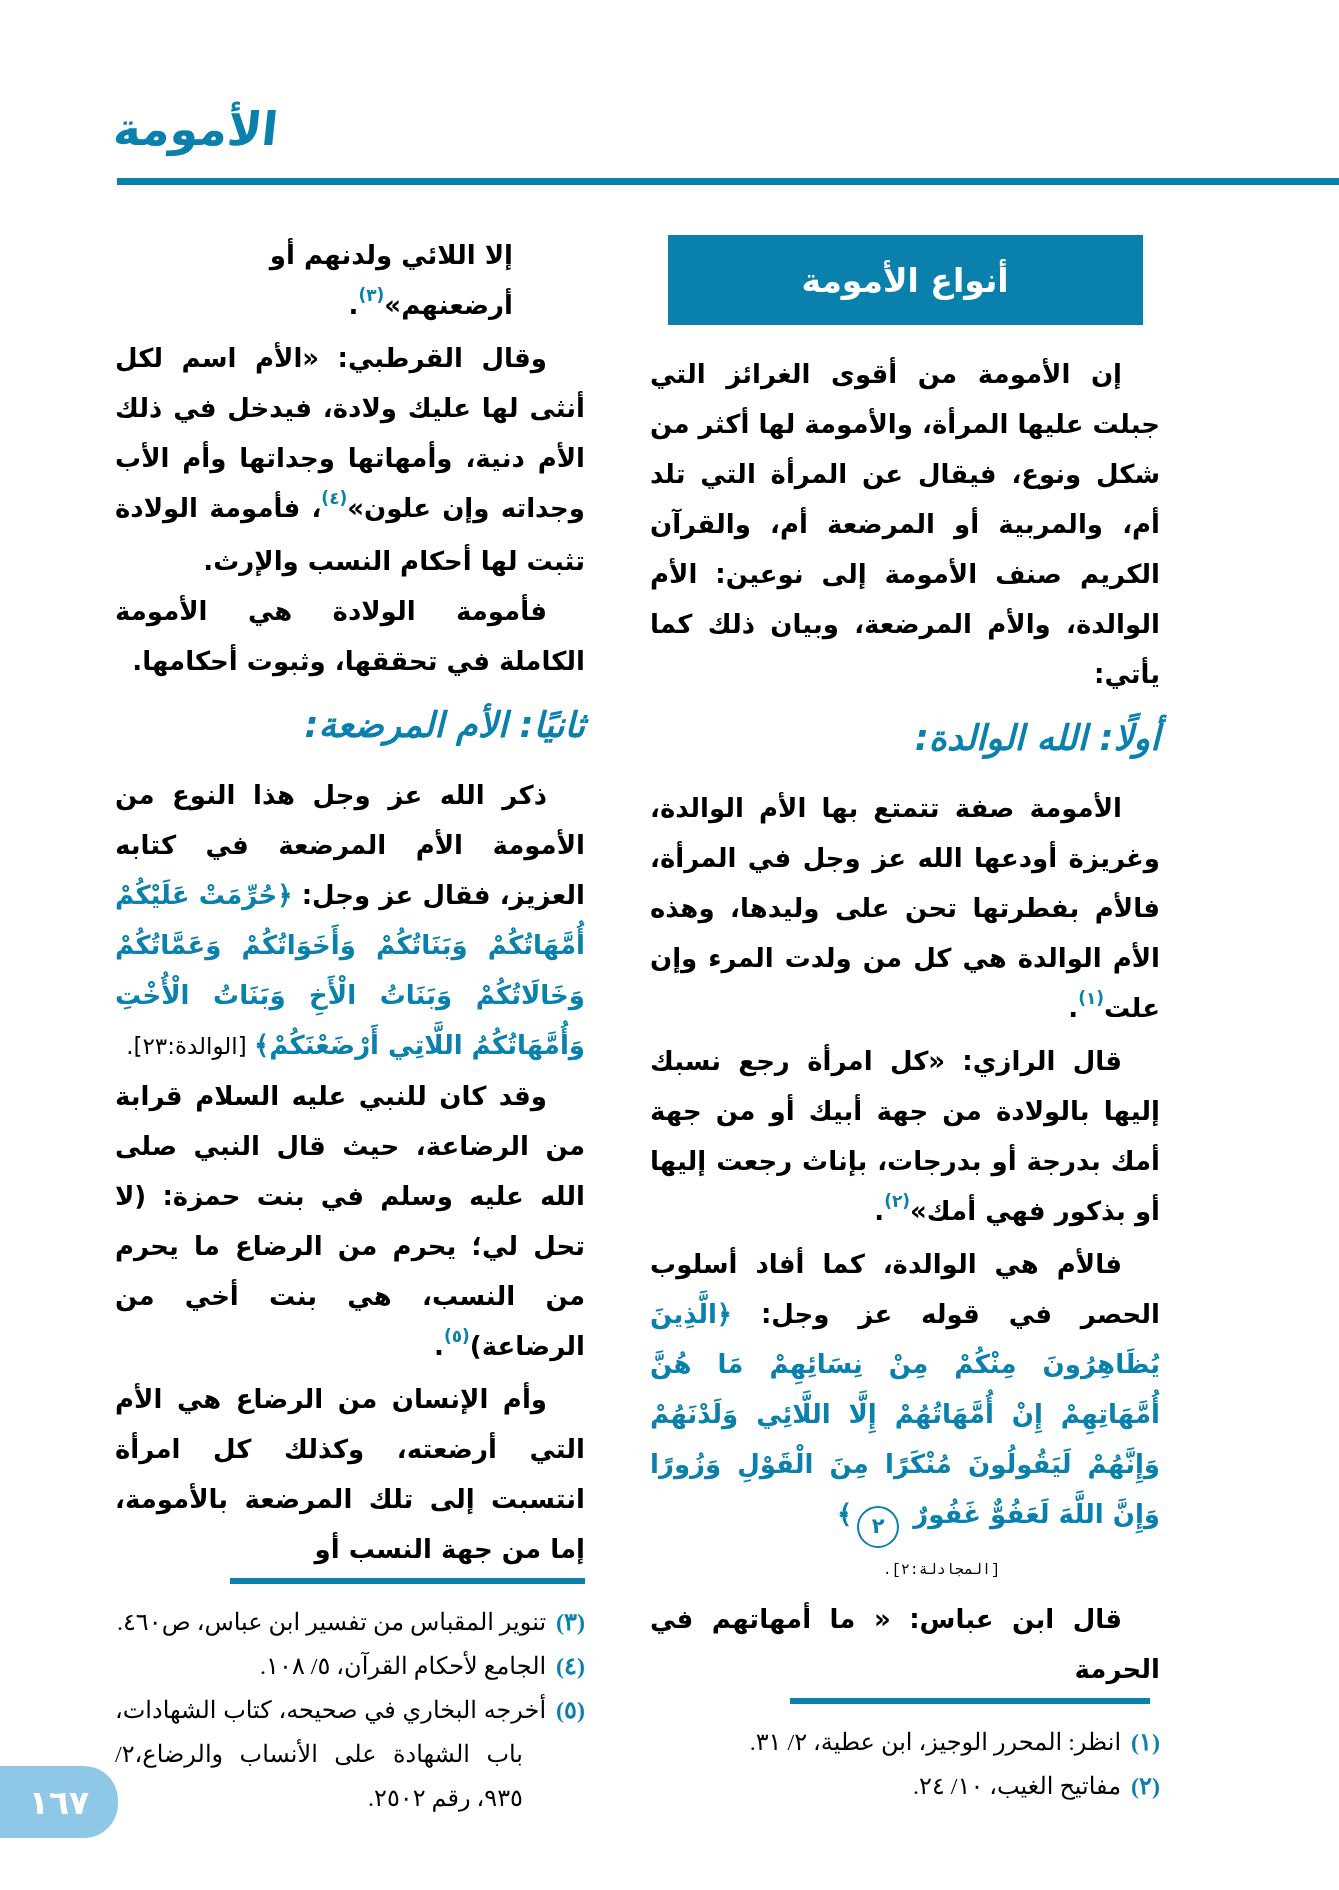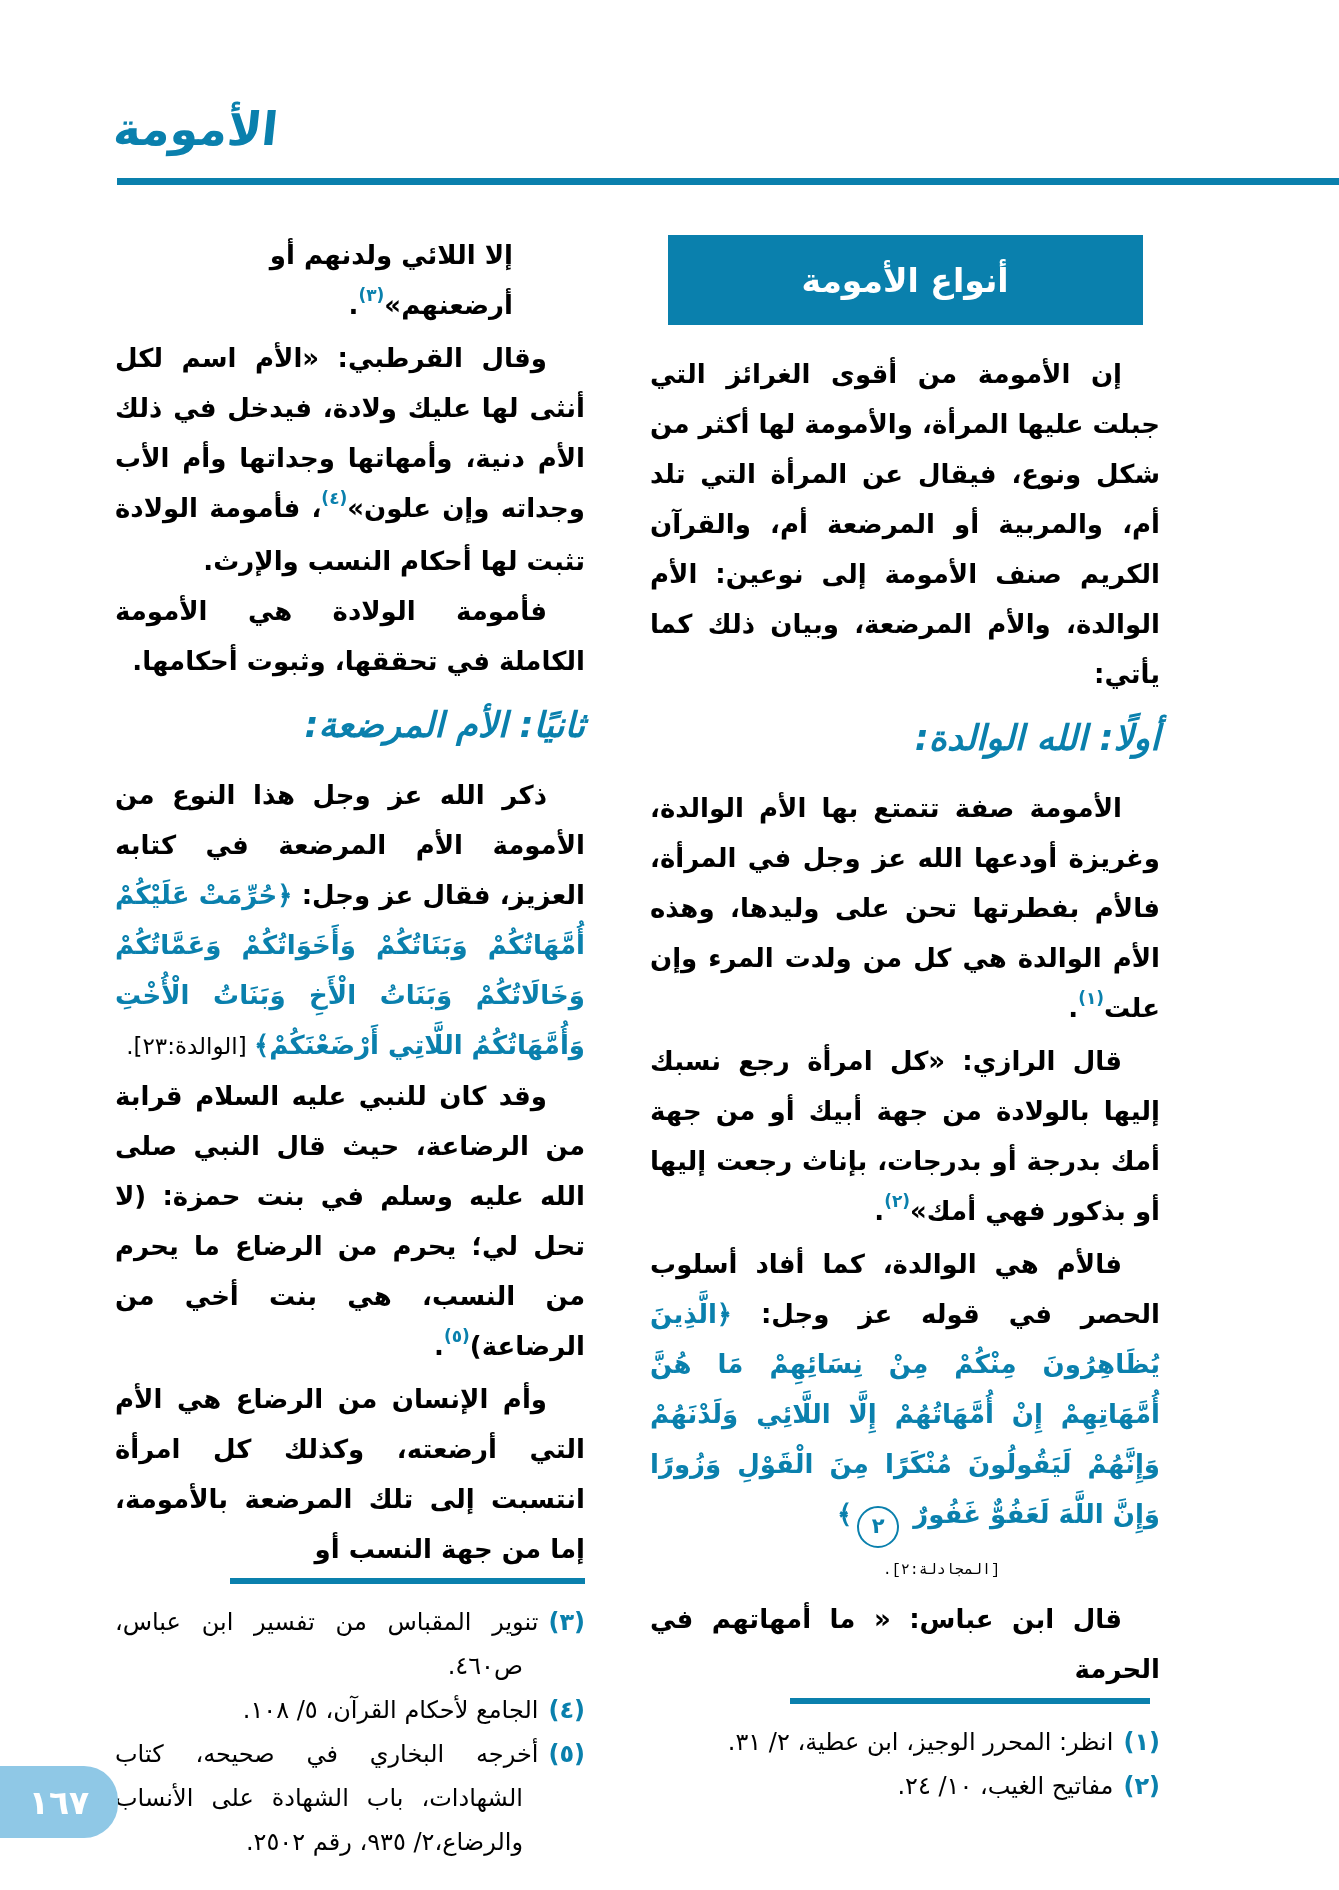--- a/index.html
+++ b/index.html
@@ -107,21 +107,21 @@
     height:6px;width:355px;
     background:var(--accent);
     margin:0 0 16px 0;
   }
   .col-right .fn-rule{margin-right:10px;width:360px;}
   .fn-item{
     margin:0;
     font-size:24px;line-height:44px;
     font-weight:normal;
     text-align:justify;
-    padding-right:62px;text-indent:-62px;
+    padding-right:62px;text-indent:-62px;font-family:Liberation Serif, serif;
   }
   .fn-num{color:var(--accent);margin-left:10px;font-weight:bold;}
   
   .page-badge{
     position:absolute;left:0;top:1766px;
     width:118px;height:72px;
     background:var(--badge);
     border-radius:0 34px 34px 0;
     color:#ffffff;
     display:flex;align-items:center;justify-content:center;

